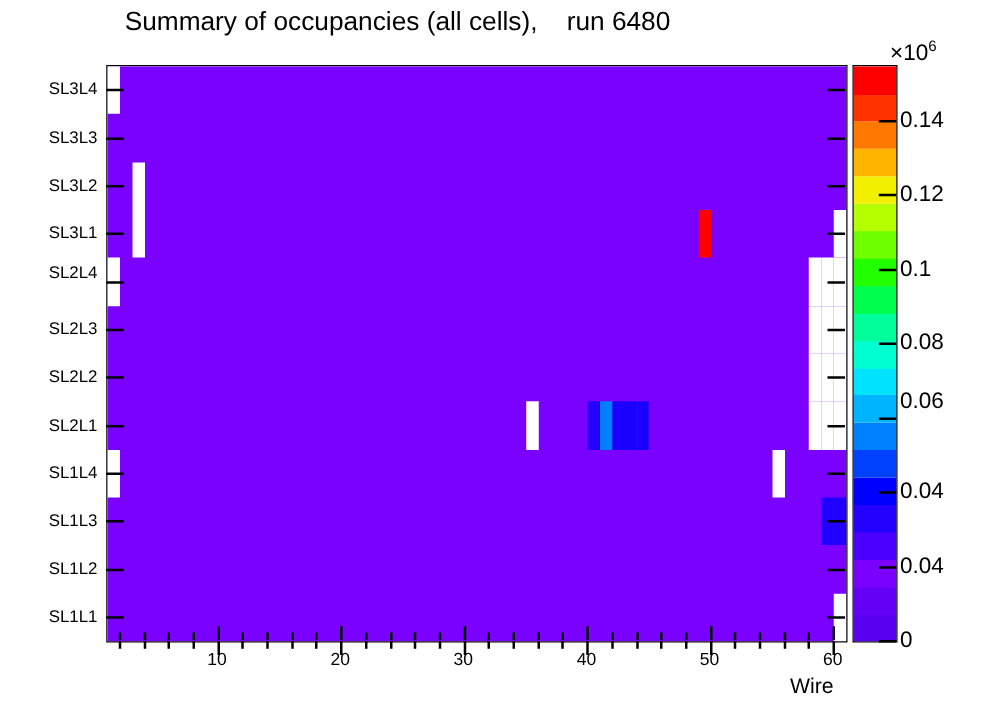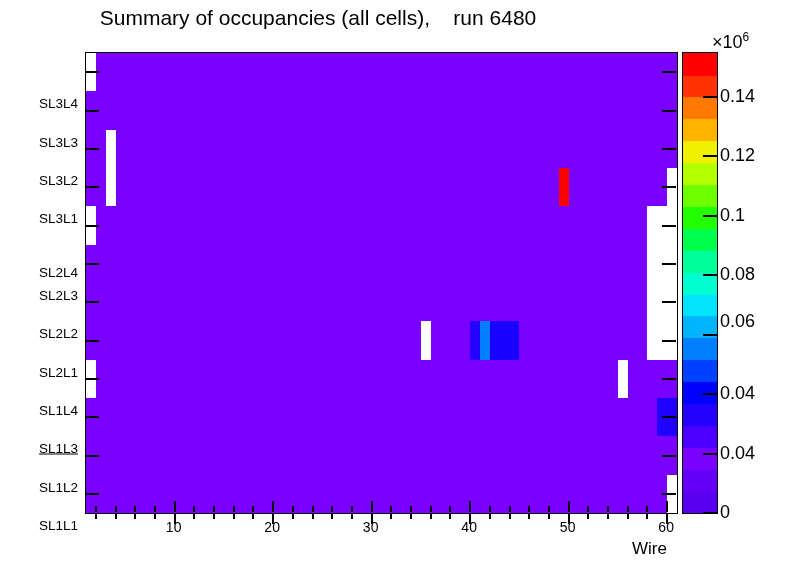--- a/index.html
+++ b/index.html
@@ -58,21 +58,20 @@
 
   
   .ylabel {
     position: absolute;
     right: 0;
     font-size: 13.5px;
     color: #000000;
     text-align: right;
     white-space: nowrap;
     transform: translateY(-50%);
-    margin-top: 32px;
   }
   #ylabels {
     position: absolute;
     left: 0px;
     top: 52px;
     width: 78px;
     height: 460px;
   }
   .ytick {
     position: absolute;
@@ -166,26 +165,26 @@
 </head>
 <body>
 
 <div id="canvas">
 
   <div id="title">Summary of occupancies (all cells),    run 6480</div>
 
   <div id="ylabels">
       <div class="ylabel" style="top: 440.833px;">SL1L1</div>
       <div class="ylabel" style="top: 402.5px;">SL1L2</div>
-      <div class="ylabel" style="top: 364.167px; text-decoration: underline;">SL1L3</div>
+      <div class="ylabel" style="top: 364.167px;">SL1L3</div>
       <div class="ylabel" style="top: 325.833px;">SL1L4</div>
       <div class="ylabel" style="top: 287.5px;">SL2L1</div>
       <div class="ylabel" style="top: 249.167px;">SL2L2</div>
       <div class="ylabel" style="top: 210.833px;">SL2L3</div>
-      <div class="ylabel" style="top: 188px;">SL2L4</div>
+      <div class="ylabel" style="top: 166px;">SL2L4</div>
       <div class="ylabel" style="top: 134.167px;">SL3L1</div>
       <div class="ylabel" style="top: 95.8333px; text-align: right;">SL3L2</div>
       <div class="ylabel" style="top: 57.5px;">SL3L3</div>
       <div class="ylabel" style="top: 19.1667px;">SL3L4</div>
     </div>
 
   <div id="frame">
     <div id="cells">
         <div class="cell" style="left: 0px; top: 0px; width: 591px; height: 460px; background: rgb(122, 0, 255);"></div>
         <div class="cell" style="left: 0px; top: 0px; width: 9.85px; height: 38.3333px; background: rgb(255, 255, 255);"></div>

